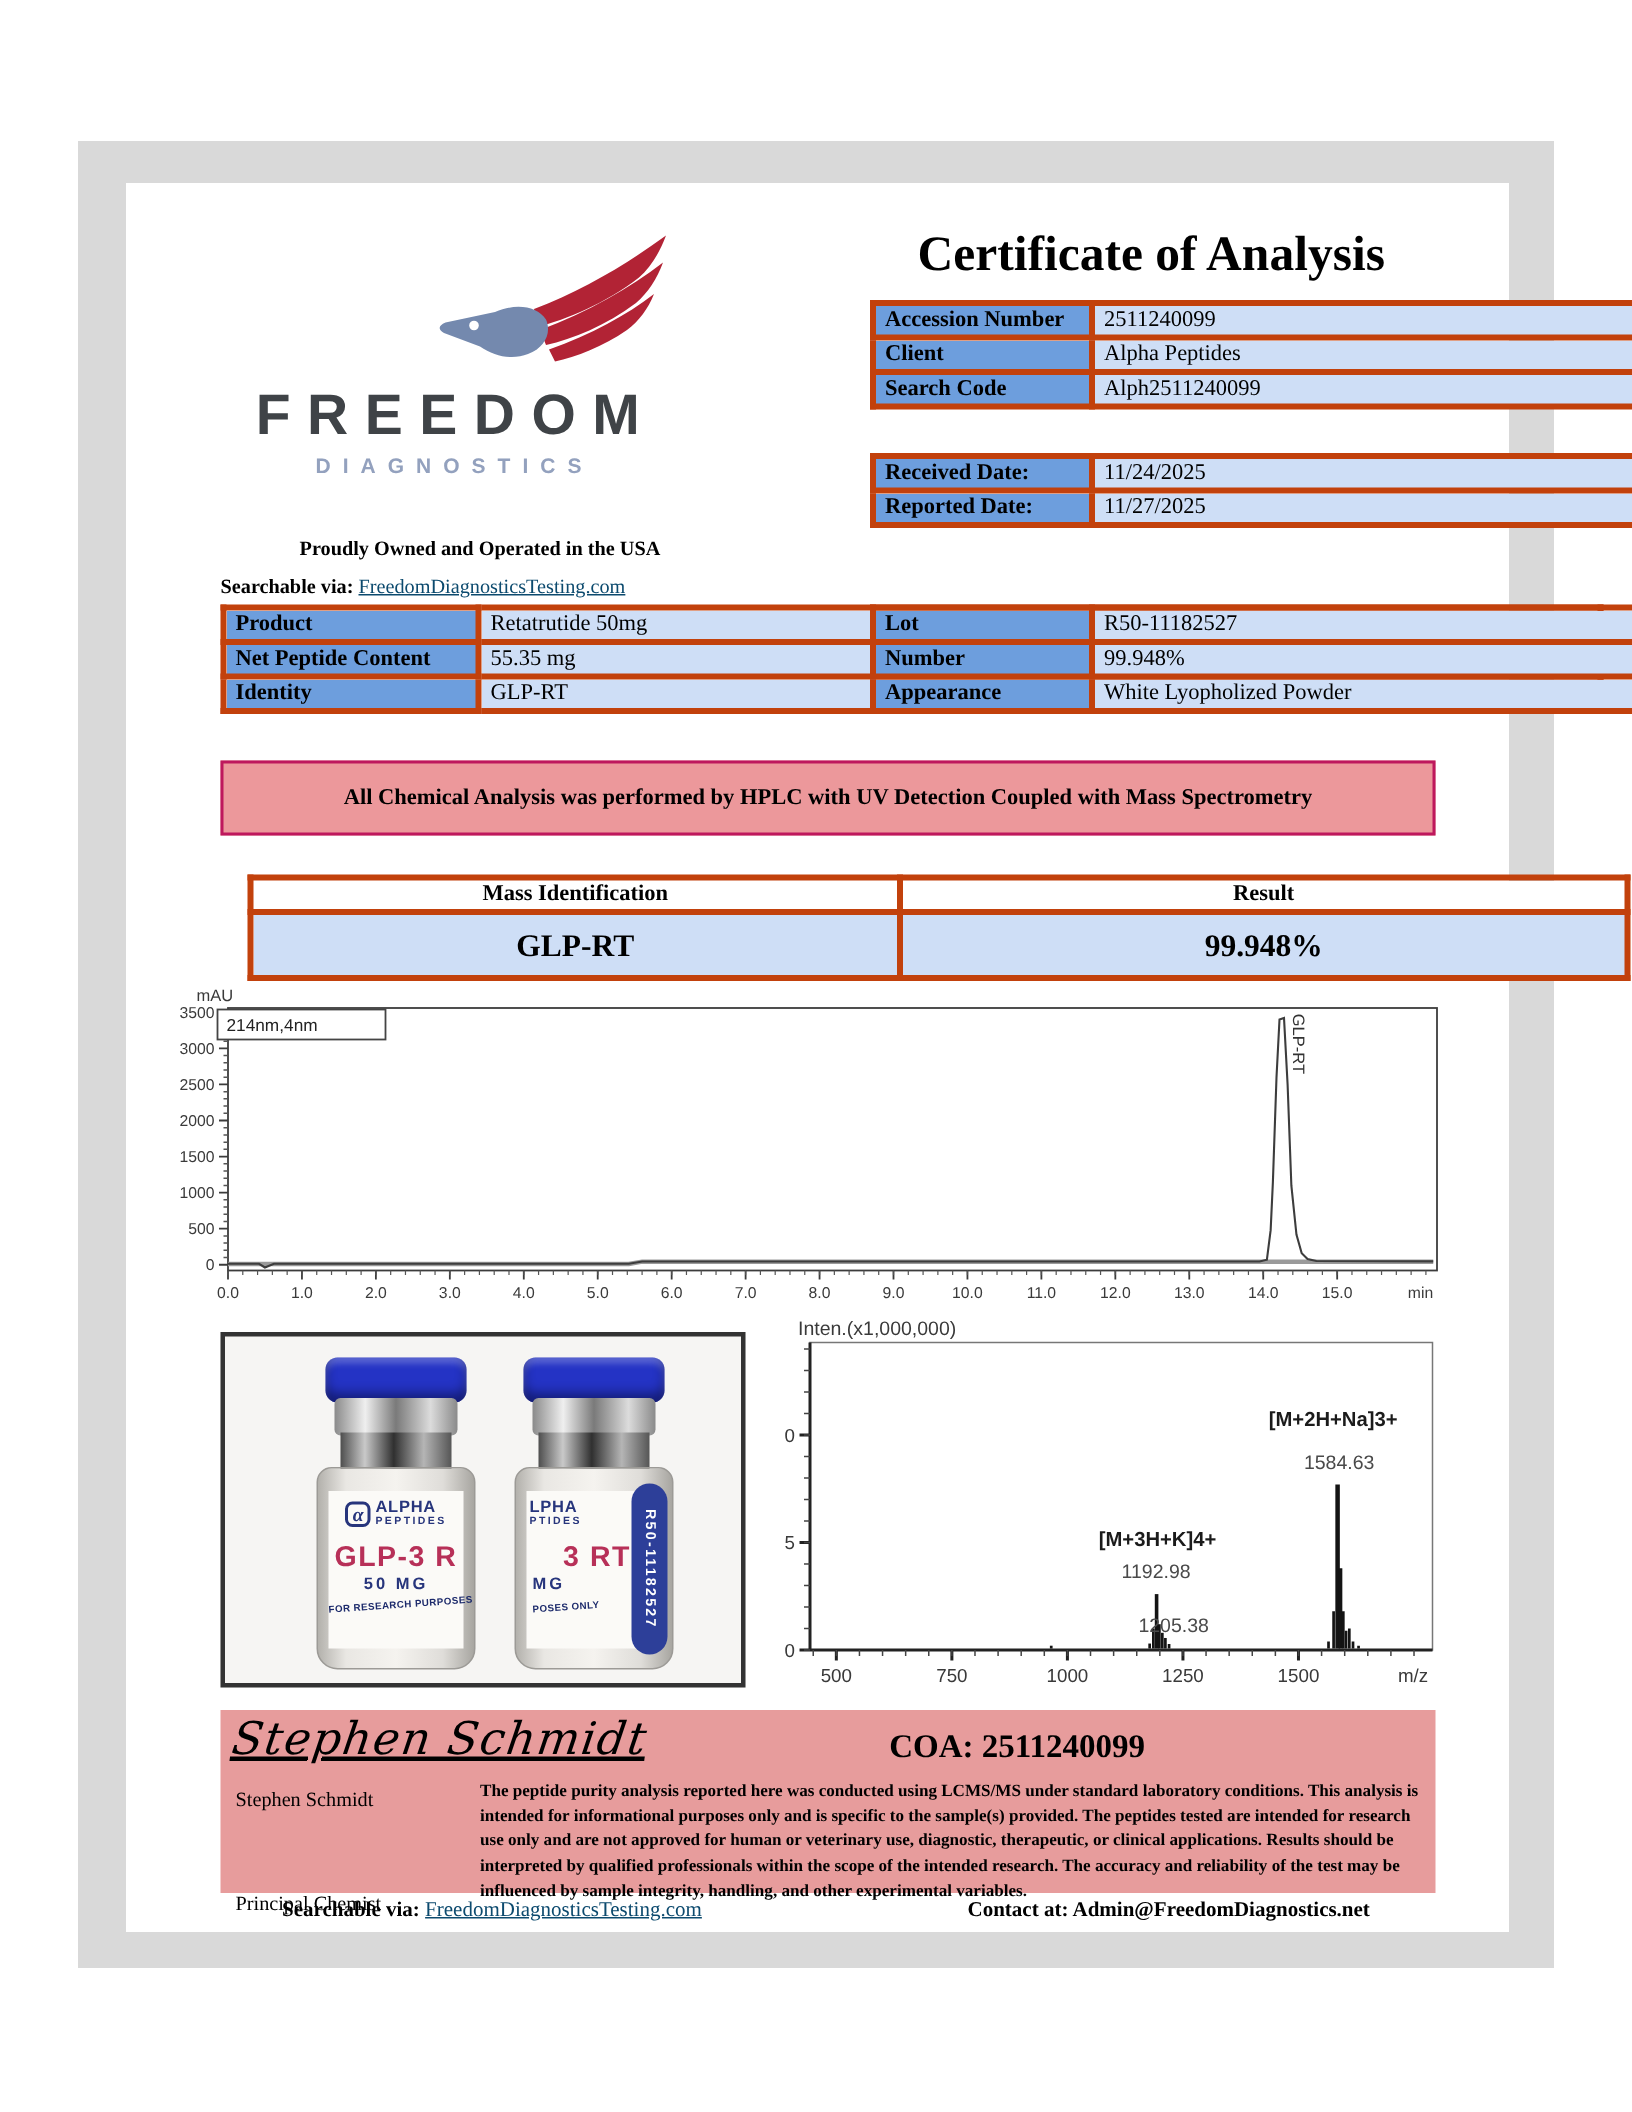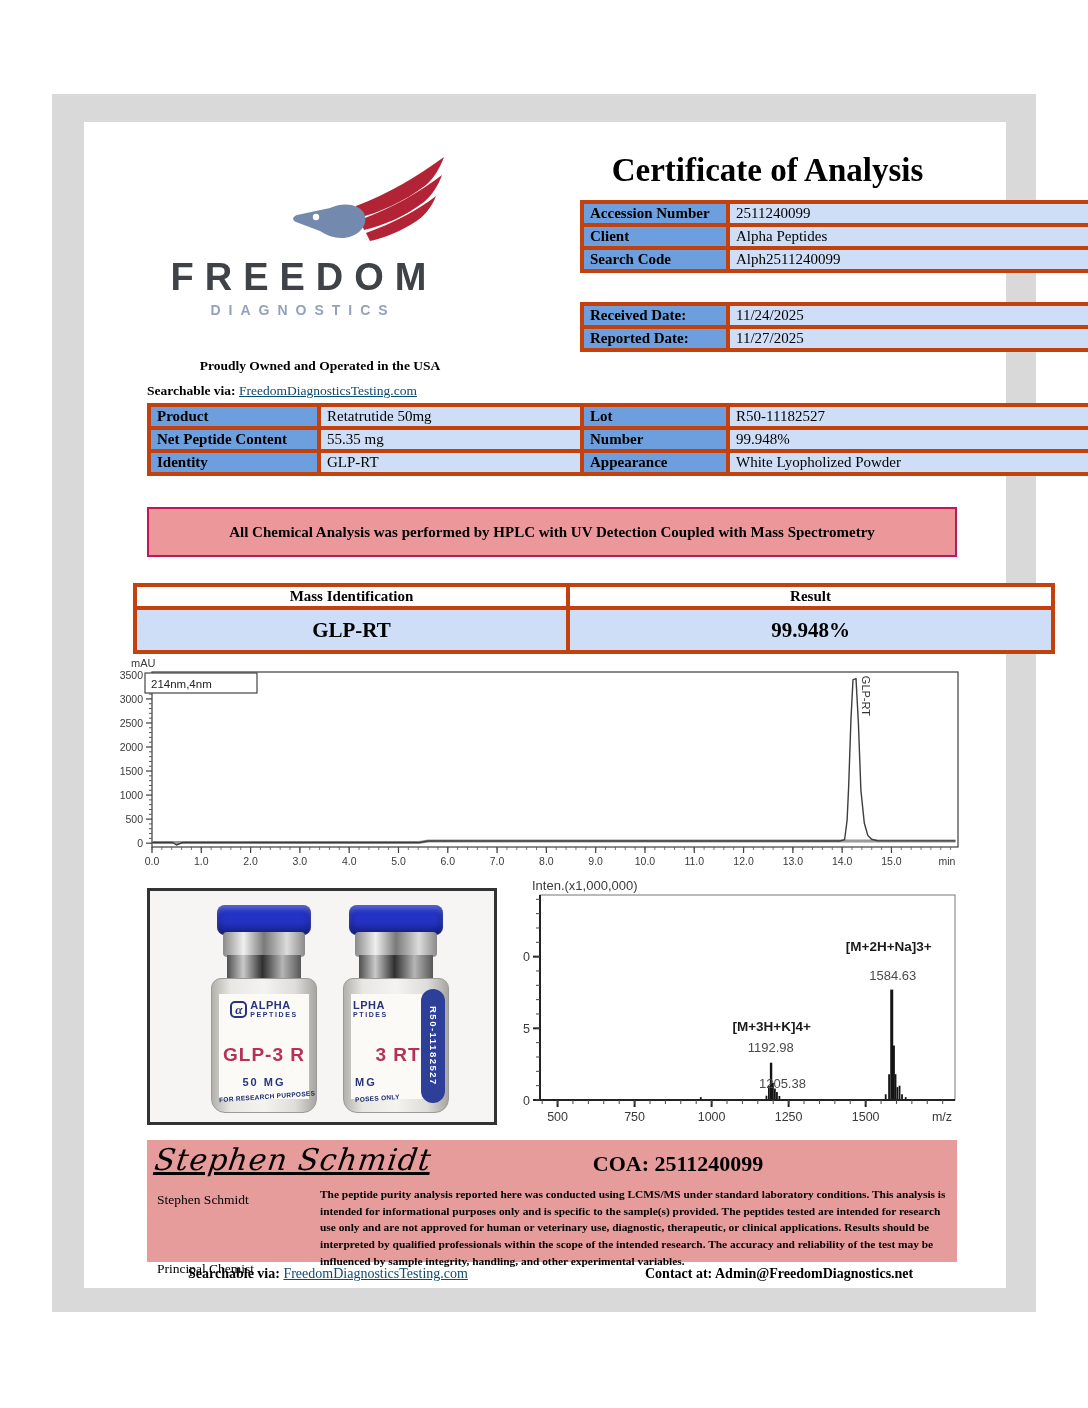--- a/index.html
+++ b/index.html
@@ -30,21 +30,21 @@
 
   .tbl-info  { position:absolute; left:496px; top:78px;  width:376px; }
   .tbl-dates { position:absolute; left:496px; top:180px; width:376px; }
   .tbl-prod  { position:absolute; left:63px;  top:281px; width:350px; }
   .tbl-lot   { position:absolute; left:496px; top:281px; width:376px; }
 
   .banner { position:absolute; left:63px; top:385px; width:810px; height:50px; background:#ec989b;
             border:2px solid #be185d; display:flex; align-items:center; justify-content:center;
             font-size:15px; font-weight:bold; text-align:center; }
 
-  .tbl-mass { position:absolute; left:49px; top:461px; width:810px; }
+  .tbl-mass { position:absolute; left:81px; top:461px; width:810px; }
   .tbl-mass td { text-align:center; font-weight:bold; }
   .tbl-mass td.hdr { background:#fff; font-size:15px; height:22px; }
   .tbl-mass td.big { background:#cedef6; font-size:21px; height:44px; }
 
   .chrom { position:absolute; left:11px; top:536px; }
   .spec  { position:absolute; left:438px; top:756px; }
 
   .photo-box { position:absolute; left:63px; top:766px; width:350px; height:237px;
                border:3px solid #333; background:#f6f5f3; overflow:hidden; }
   .vial { position:absolute; top:14px; width:116px; height:208px; }
@@ -59,22 +59,22 @@
                  background:linear-gradient(90deg,#b3b1ac,#e9e7e3 18%,#f5f3ef 50%,#dfddd9 80%,#a8a6a1); }
   .vial .vlabel{ position:absolute; left:7px; top:15px; width:90px; height:105px; background:#fbfaf7;
                  text-align:center; font-family:"Liberation Sans", sans-serif; overflow:visible; }
   .brandrow { display:flex; align-items:center; justify-content:center; gap:3px; margin-top:6px; }
   .alpha-badge { width:17px; height:17px; border:2px solid #27357c; border-radius:5px; color:#27357c;
                  font-family:"Liberation Serif", serif; font-style:italic; font-weight:bold; font-size:13px;
                  line-height:13px; }
   .brand-col { text-align:left; color:#27357c; }
   .brand-col .t { font-size:11px; font-weight:bold; letter-spacing:0.5px; line-height:11px; }
   .brand-col .b { font-size:7px; font-weight:bold; letter-spacing:1.6px; line-height:8px; }
-  .pname { margin-top:25px; font-size:19px; font-weight:bold; color:#b73058; letter-spacing:1px; white-space:nowrap;text-align:center; }
-  .dose  { margin-top:10px; font-size:11px; font-weight:bold; color:#27357c; letter-spacing:2px; }
+  .pname { margin-top:9px; font-size:19px; font-weight:bold; color:#b73058; letter-spacing:1px; white-space:nowrap;text-align:center; }
+  .dose  { font-size:11px; font-weight:bold; color:#27357c; letter-spacing:2px; }
   .note  { margin-top:5px; font-size:6.5px; font-weight:bold; color:#1c2a6b; transform:rotate(-4deg);
            letter-spacing:0.3px; white-space:nowrap; }
   .ribbon { position:absolute; right:-4px; top:-5px; width:24px; height:114px; background:#2d3f99;
             border-radius:12px; display:flex; align-items:center; justify-content:center; }
   .ribbon span { writing-mode:vertical-rl; color:#fff; font-size:9.5px; font-weight:bold;
                  letter-spacing:1.5px; font-family:"Liberation Sans", sans-serif; }
 
   .sig-block { position:absolute; left:63px; top:1018px; width:810px; height:122px; background:#e79c9c; }
   .sig-script { position:absolute; left:8px; top:2px; font-size:30px; font-style:italic;
                 font-family:"DejaVu Serif", serif; transform:skewX(-8deg); text-decoration:underline;

